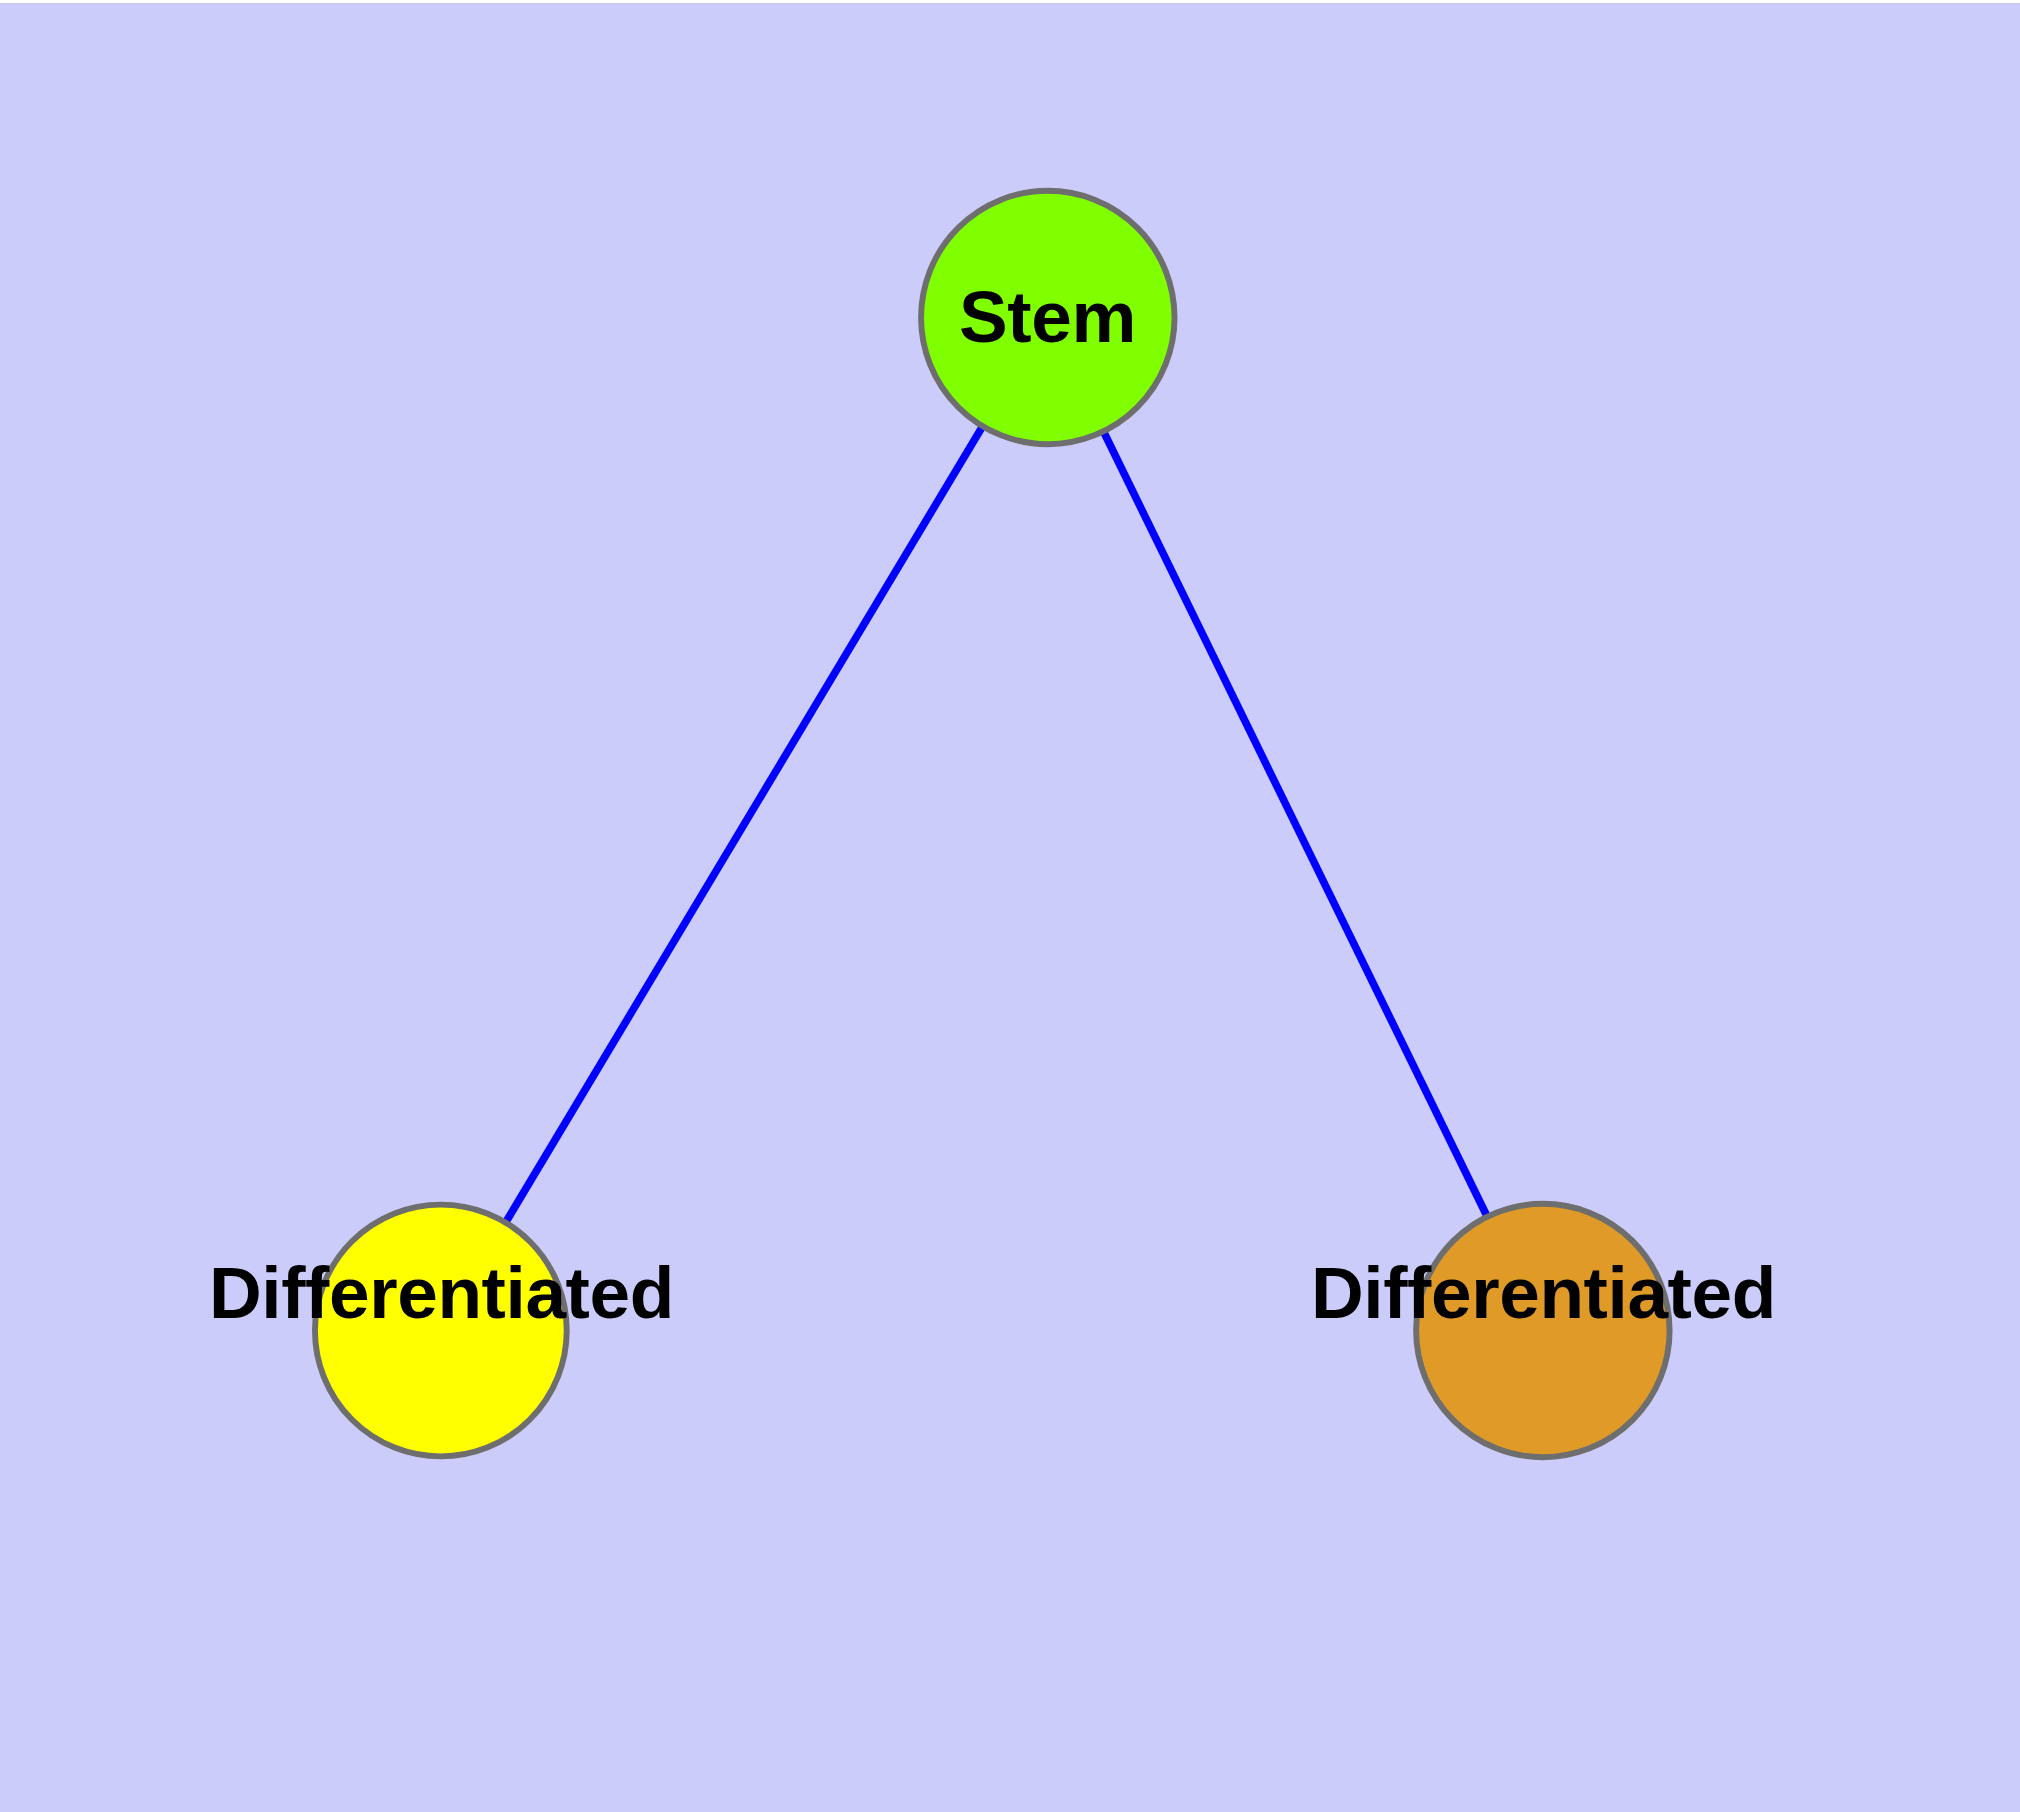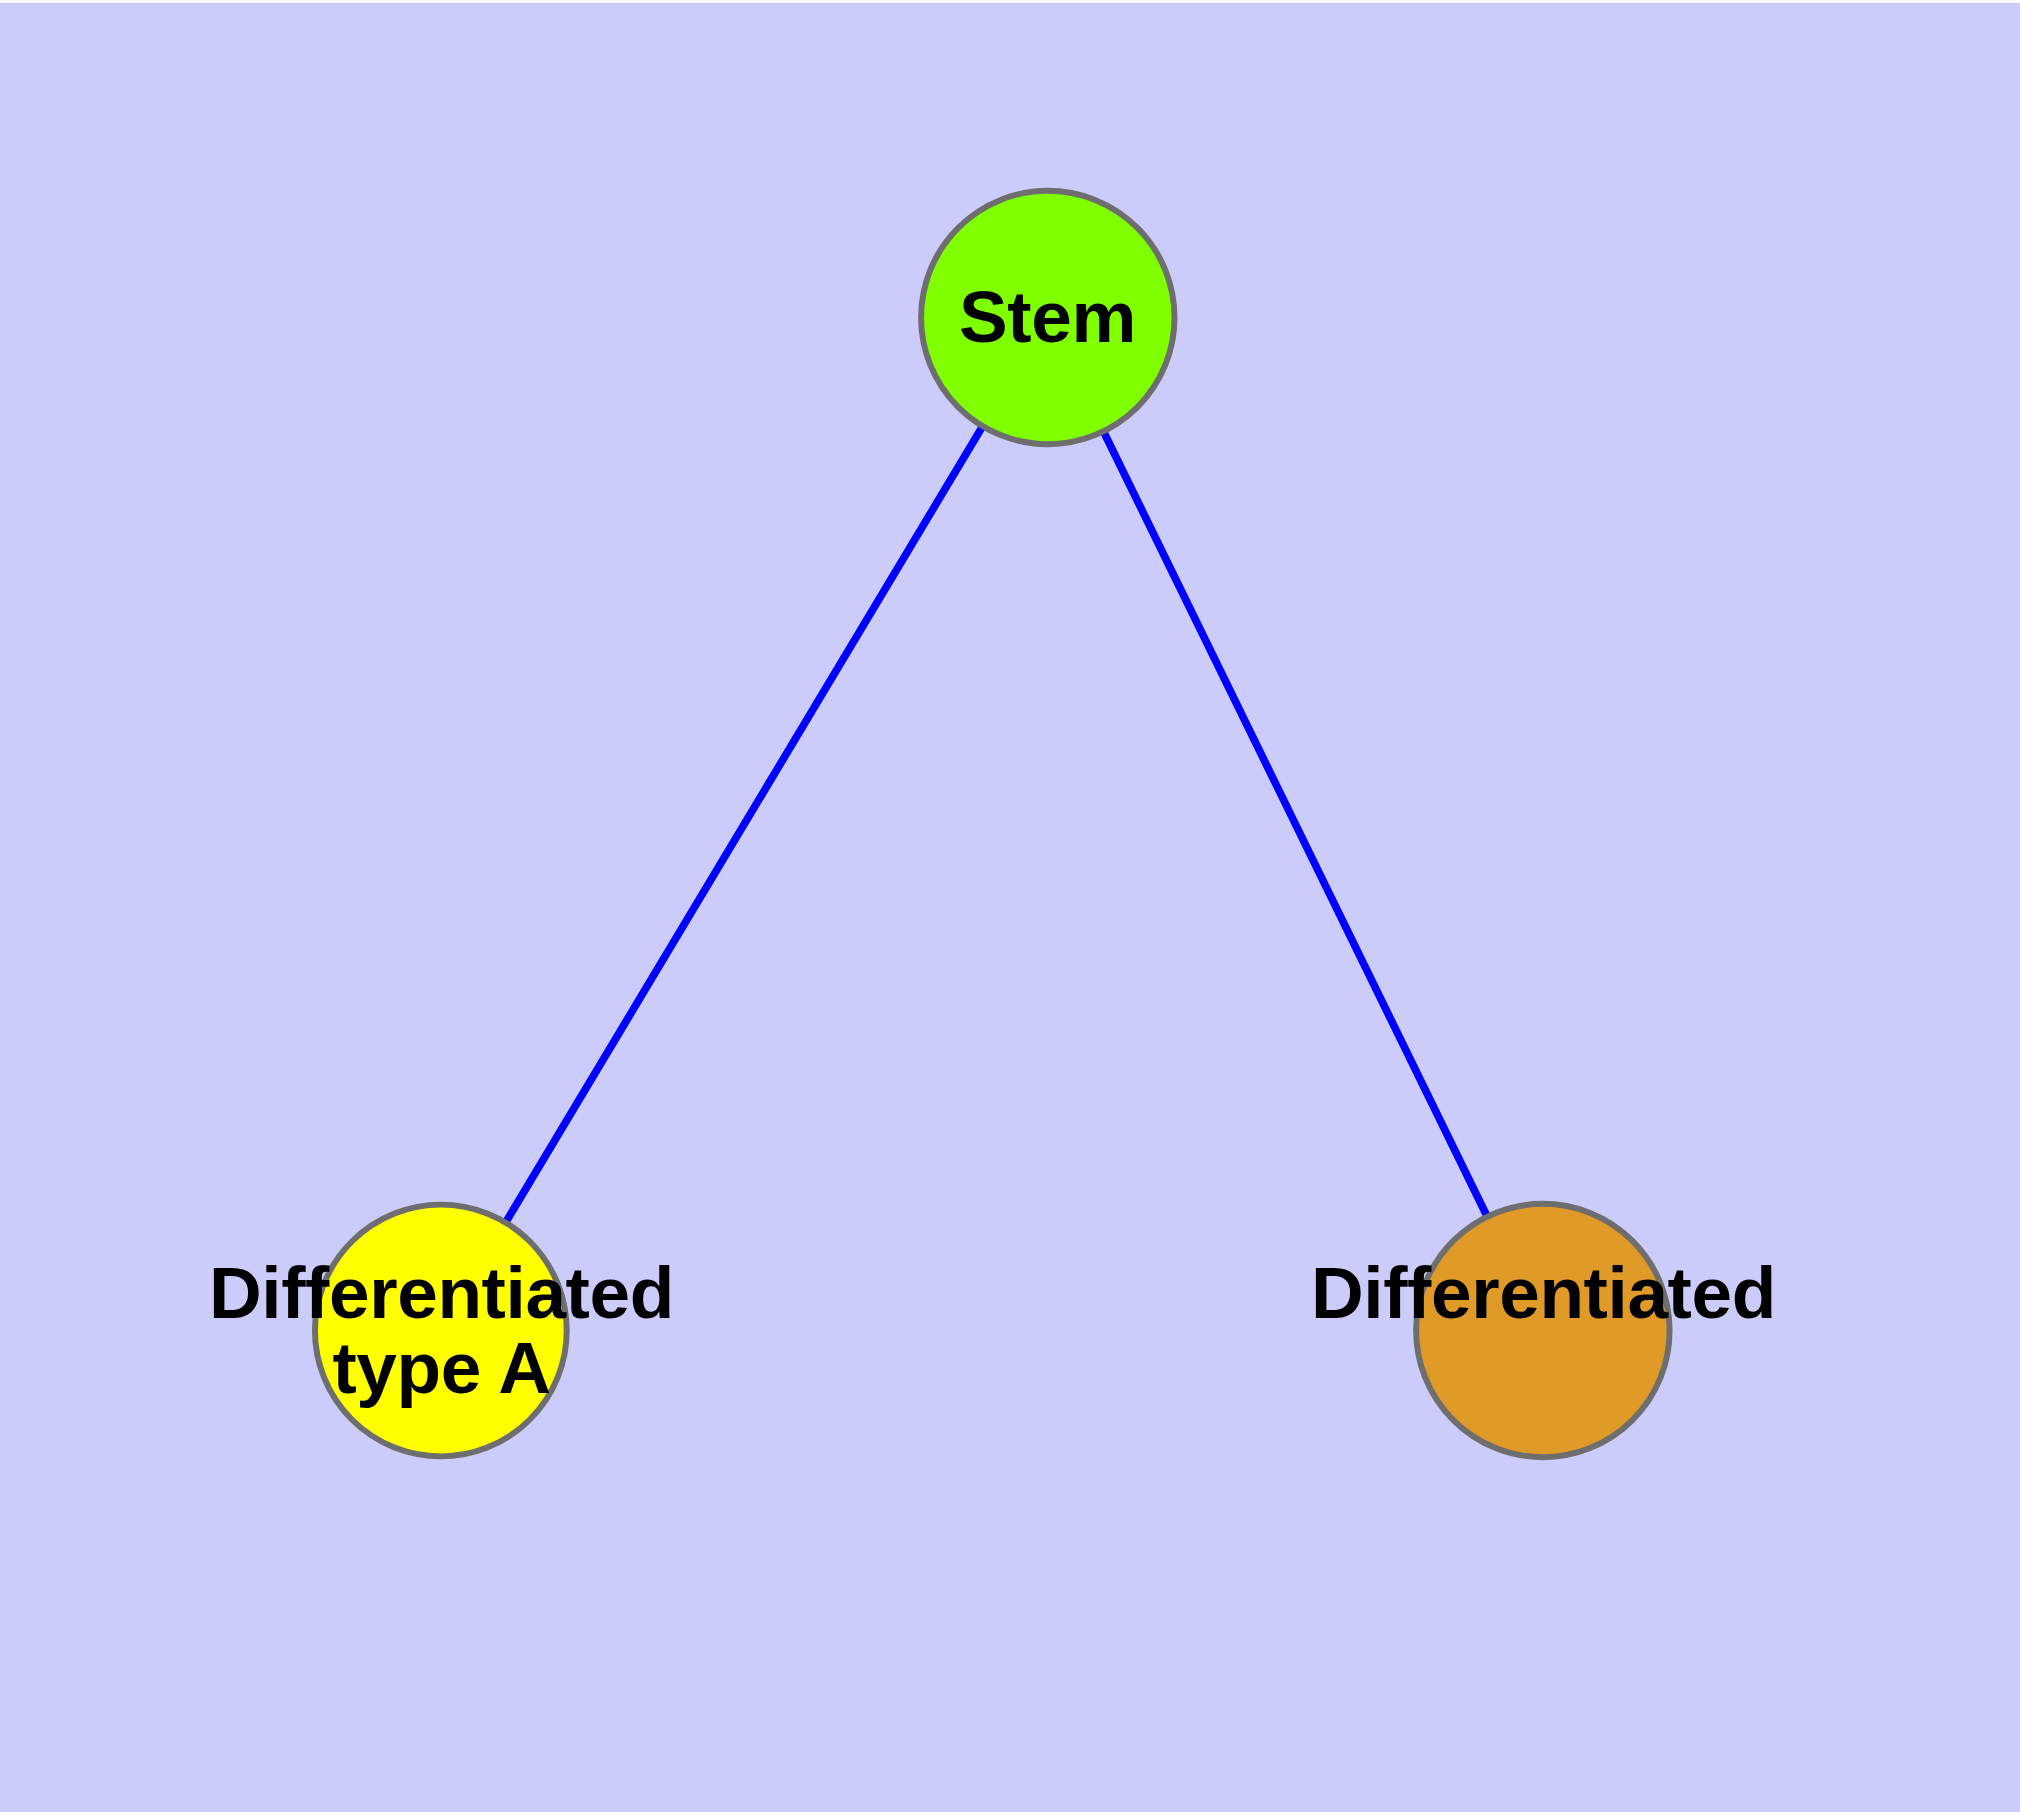--- a/index.html
+++ b/index.html
@@ -26,21 +26,21 @@
   #graph-svg {
     position: absolute;
     left: 0;
     top: 0;
     width: 2021px;
     height: 1809px;
     display: block;
   }
   .node-label {
     position: absolute;
-    text-align: center;
+    text-align: left;
     color: #000000;
     font-weight: bold;
     line-height: 1.02;
     white-space: pre;
     pointer-events: none;
     letter-spacing: -0.4px;
   }
 </style>
 </head>
 <body>
@@ -55,19 +55,19 @@
         </g>
       <g id="nodes-group">
           <circle cx="1236" cy="371" r="149.5" fill="#7fff00" stroke="#6e6e6e" stroke-width="7"></circle>
           <circle cx="520" cy="1566" r="148.5" fill="#ffff00" stroke="#6e6e6e" stroke-width="7"></circle>
           <circle cx="1820" cy="1566" r="149.5" fill="#e09a28" stroke="#6e6e6e" stroke-width="7"></circle>
         </g>
     </svg>
 
     <div id="labels-layer">
         <div class="node-label" style="font-size: 73px; left: 959px; top: 277px;"><div>Stem</div></div>
-        <div class="node-label" style="font-size: 73px; left: 209px; top: 1253px;"><div>Differentiated</div><div>type A</div></div>
+        <div class="node-label" style="font-size: 73px; left: 209px; top: 1253px;"><div>Differentiated</div></div>
         <div class="node-label" style="font-size: 73px; left: 1311px; top: 1253px;"><div>Differentiated</div></div>
       </div>
 
   </div>
 </div>
 
 
 </body></html>

